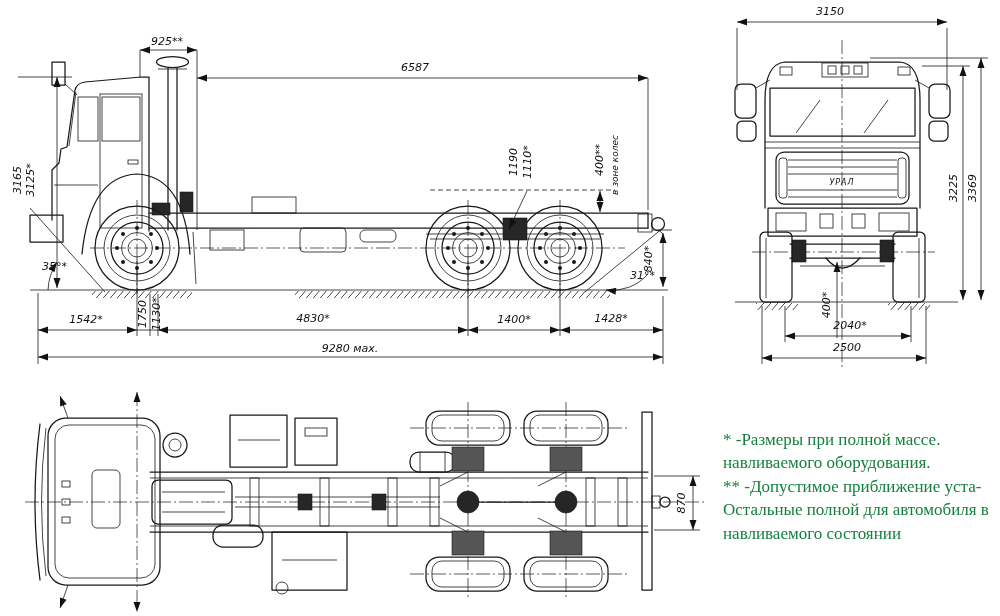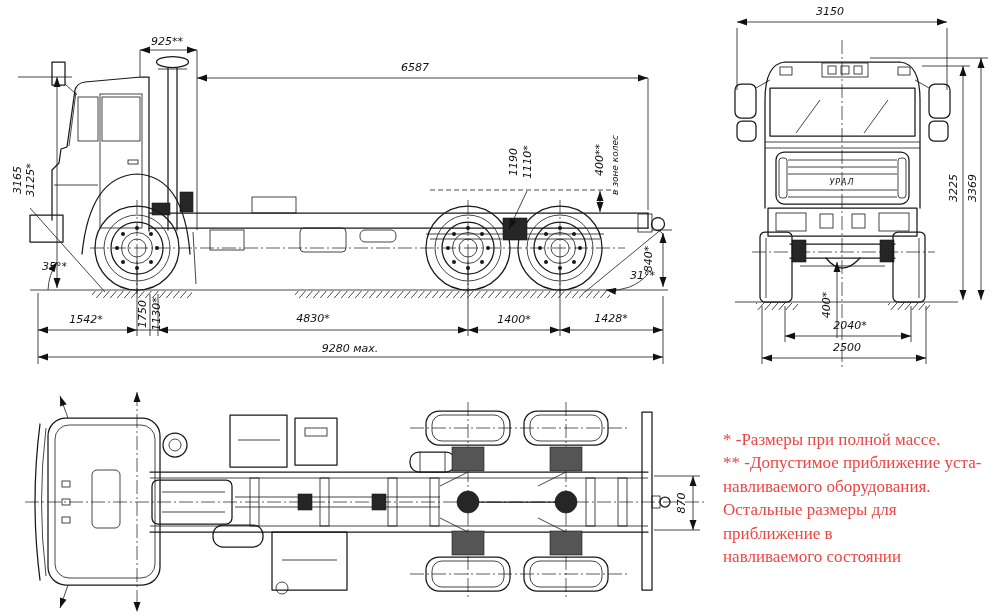--- a/index.html
+++ b/index.html
@@ -9,21 +9,21 @@
   .ol{fill:none;stroke:#181818;stroke-width:1.25;stroke-linejoin:round;stroke-linecap:round}
   .tl{fill:none;stroke:#181818;stroke-width:.8}
   .dd{fill:none;stroke:#181818;stroke-width:.7;stroke-dasharray:14 3 2 3}
   .dsh{fill:none;stroke:#181818;stroke-width:.8;stroke-dasharray:5 3}
   .dk{fill:#262626;stroke:#181818;stroke-width:.6}
   .md{fill:#555;stroke:#181818;stroke-width:.6}
   .dim{font:italic 11px "DejaVu Sans",sans-serif;fill:#111}
   .dims{font:italic 9px "DejaVu Sans",sans-serif;fill:#111}
   .logo{font:italic 8px "DejaVu Sans",sans-serif;fill:#111;letter-spacing:1px}
   .notes{position:absolute;left:723px;top:428px;width:268px;
-         font:17px/1.38 "Liberation Serif",serif;color:#ef4444;}
+         font:17px/1.38 "Liberation Serif",serif;color:#15803d;}
 </style>
 </head>
 <body>
 
 <div class="page">
 <svg width="1000" height="616" viewBox="0 0 1000 616">
   <defs>
     <marker id="as" viewBox="0 0 12 8" markerWidth="12" markerHeight="8" refX="1" refY="4" orient="auto" markerUnits="userSpaceOnUse">
           <path d="M11,0.5 L1,4 L11,7.5 Z" fill="#111"></path>
         </marker>
@@ -345,18 +345,18 @@
 
     <line x1="654" y1="476" x2="700" y2="476" class="tl"></line>
     <line x1="654" y1="530" x2="700" y2="530" class="tl"></line>
     <line x1="693" y1="476" x2="693" y2="530" class="tl" marker-start="url(#as)" marker-end="url(#ae)"></line>
     <text class="dim" transform="rotate(-90 685 503)" x="685" y="503" text-anchor="middle">870</text>
   </g>
 </svg>
 
 <div class="notes">
   <div>* -Размеры при полной массе.</div>
+  <div>навливаемого оборудования.</div>
   <div>** -Допустимое приближение уста-</div>
-  <div>навливаемого оборудования.</div>
-  <div>Остальные размеры для приближение в</div>
+  <div>Остальные полной для автомобиля в</div>
   <div>навливаемого состоянии</div>
 </div>
 </div>
 
 </body></html>

